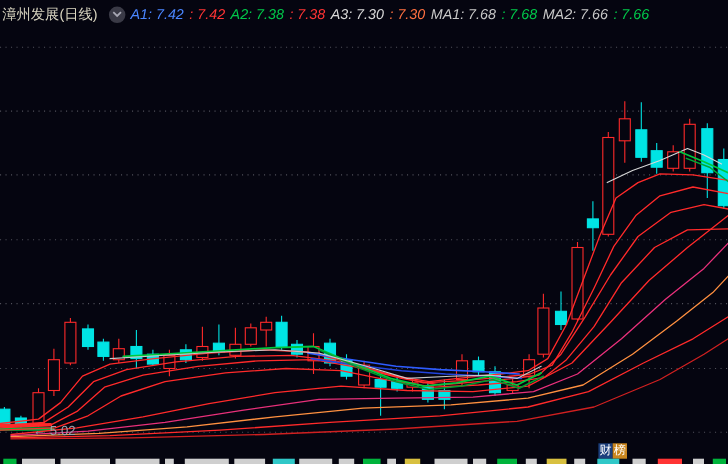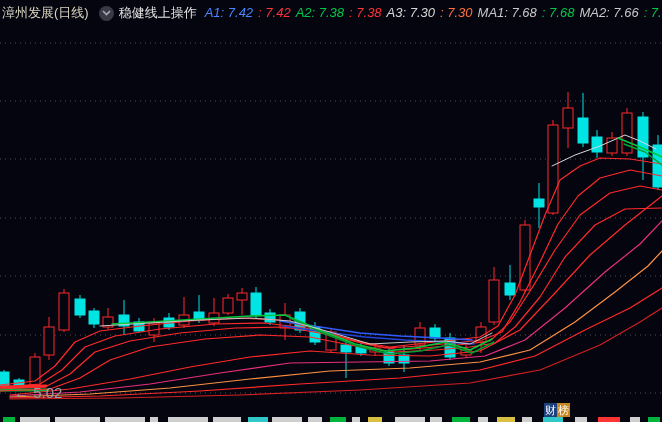--- a/index.html
+++ b/index.html
@@ -7,21 +7,21 @@
        font-family:"Liberation Sans",sans-serif;}
   #chart-svg{position:absolute;left:0;top:0;}
   .header{position:absolute;left:0;top:0;width:662px;height:26px;display:flex;align-items:center;
           white-space:nowrap;overflow:hidden;font-size:13px;line-height:26px;padding-left:2px;z-index:5;}
   .title{color:#d9d5c0;margin-right:5px;}
   .drop-icon{width:15px;height:15px;border-radius:50%;background:#3a3a46;display:inline-flex;
              align-items:center;justify-content:center;margin:0 5px;flex:0 0 auto;}
   .drop-icon svg{display:block;}
   .ind-name{color:#e2e2e2;margin-right:8px;}
   .seg{margin-right:5px;font-style:italic;}
-  .price-label{position:absolute;left:14px;top:384px;font-size:15px;color:#98a0ac;z-index:4;
+  .price-label{position:absolute;left:30px;top:384px;font-size:12px;color:#98a0ac;z-index:4;
                letter-spacing:0px;}
   .s-marker{position:absolute;left:129px;top:400px;width:16px;text-align:center;z-index:4;}
   .s-arrow{width:0;height:0;border-left:4px solid transparent;border-right:4px solid transparent;
            border-bottom:6px solid #ff2a2a;margin:0 auto;}
   .s-letter{color:#ff2a2a;font-weight:bold;font-size:11px;line-height:11px;display:block;}
   .badge{position:absolute;left:544px;top:403px;display:flex;z-index:4;}
   .badge span{display:inline-block;width:13px;height:14px;font-size:11px;line-height:14px;
               text-align:center;color:#ffffff;}
   .bottom-row{position:absolute;left:0;top:417px;width:662px;height:5px;z-index:4;}
   .bottom-row i{position:absolute;top:0;height:5px;display:block;}
@@ -150,21 +150,20 @@
       <polyline points="624,144 645,152 662,165" fill="none" stroke="#00a834" stroke-width="1.4" stroke-linejoin="round" stroke-linecap="round"></polyline>
     </svg>
 
   <div class="header">
     <span class="title">漳州发展(日线)</span>
     <span class="drop-icon">
       <svg width="9" height="6" viewBox="0 0 9 6">
           <path d="M1 1 L4.5 4.5 L8 1" fill="none" stroke="#a8a8b4" stroke-width="1.6"></path>
         </svg>
     </span>
-    <span class="ind-name">稳健线上操作</span>
     <span id="ind-values"><span class="seg" style="color: rgb(74, 134, 255);">A1: 7.42</span><span class="seg" style="color: rgb(255, 52, 52);">: 7.42</span><span class="seg" style="color: rgb(0, 200, 74);">A2: 7.38</span><span class="seg" style="color: rgb(255, 52, 52);">: 7.38</span><span class="seg" style="color: rgb(216, 216, 216);">A3: 7.30</span><span class="seg" style="color: rgb(255, 112, 64);">: 7.30</span><span class="seg" style="color: rgb(200, 200, 200);">MA1: 7.68</span><span class="seg" style="color: rgb(0, 200, 74);">: 7.68</span><span class="seg" style="color: rgb(200, 200, 200);">MA2: 7.66</span><span class="seg" style="color: rgb(0, 200, 74);">: 7.66</span></span>
   </div>
 
   <div class="price-label">← 5.02</div>
 
   <div class="s-marker">
     <i class="s-arrow"></i>
     <span class="s-letter">S</span>
   </div>
 

